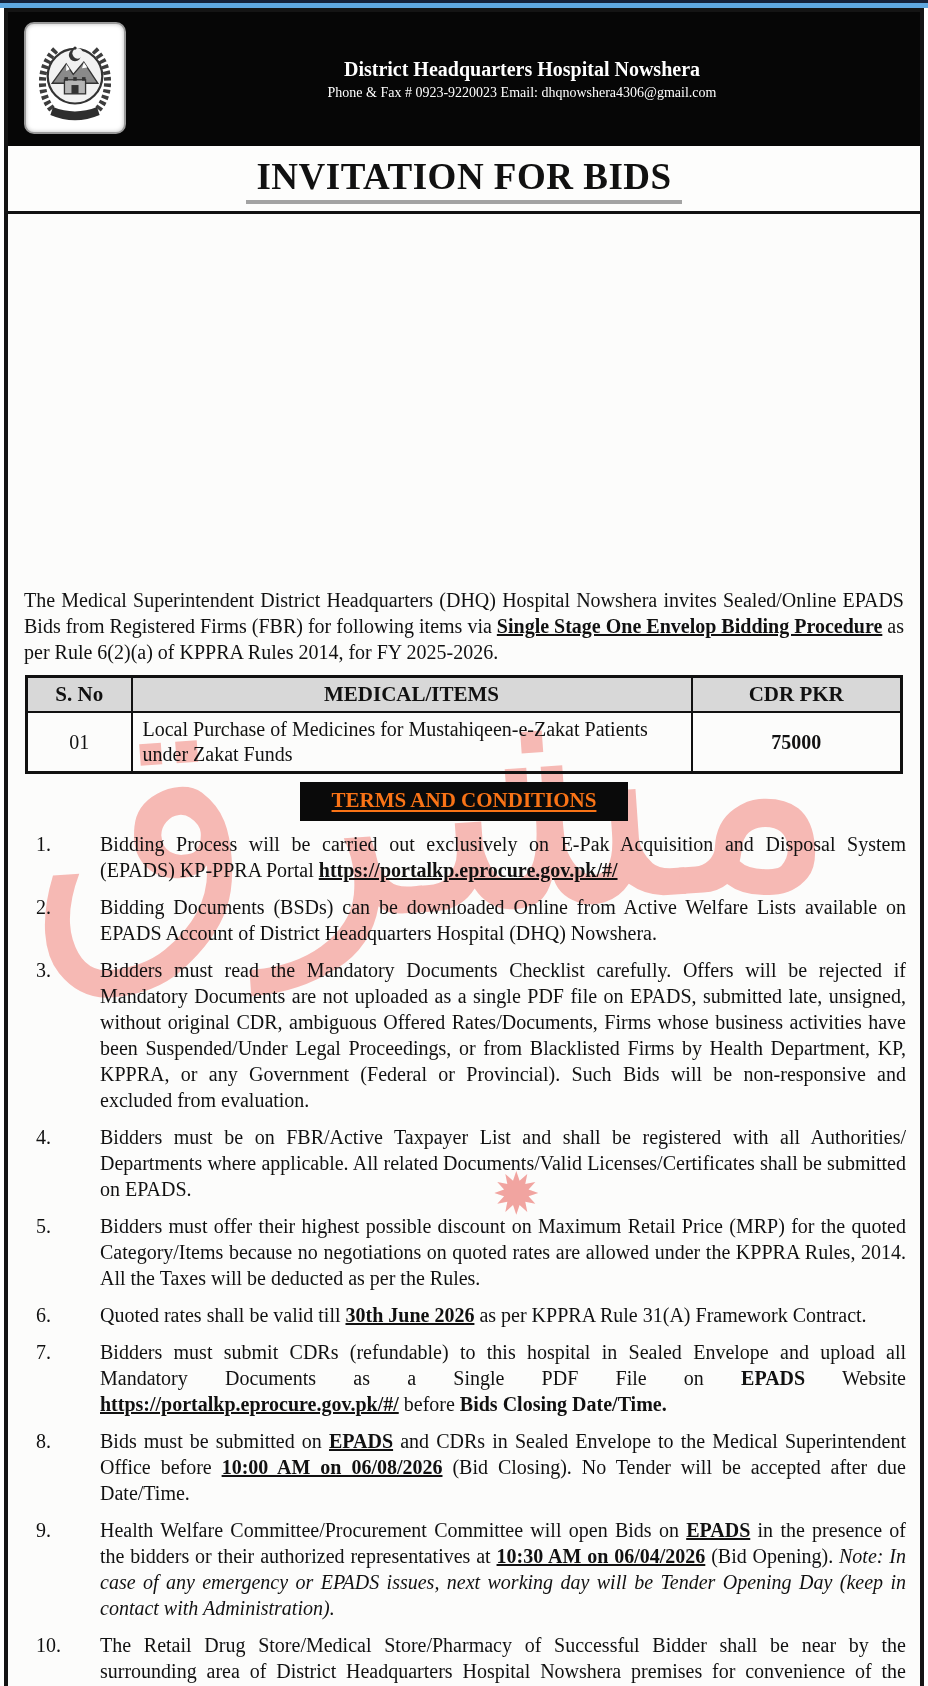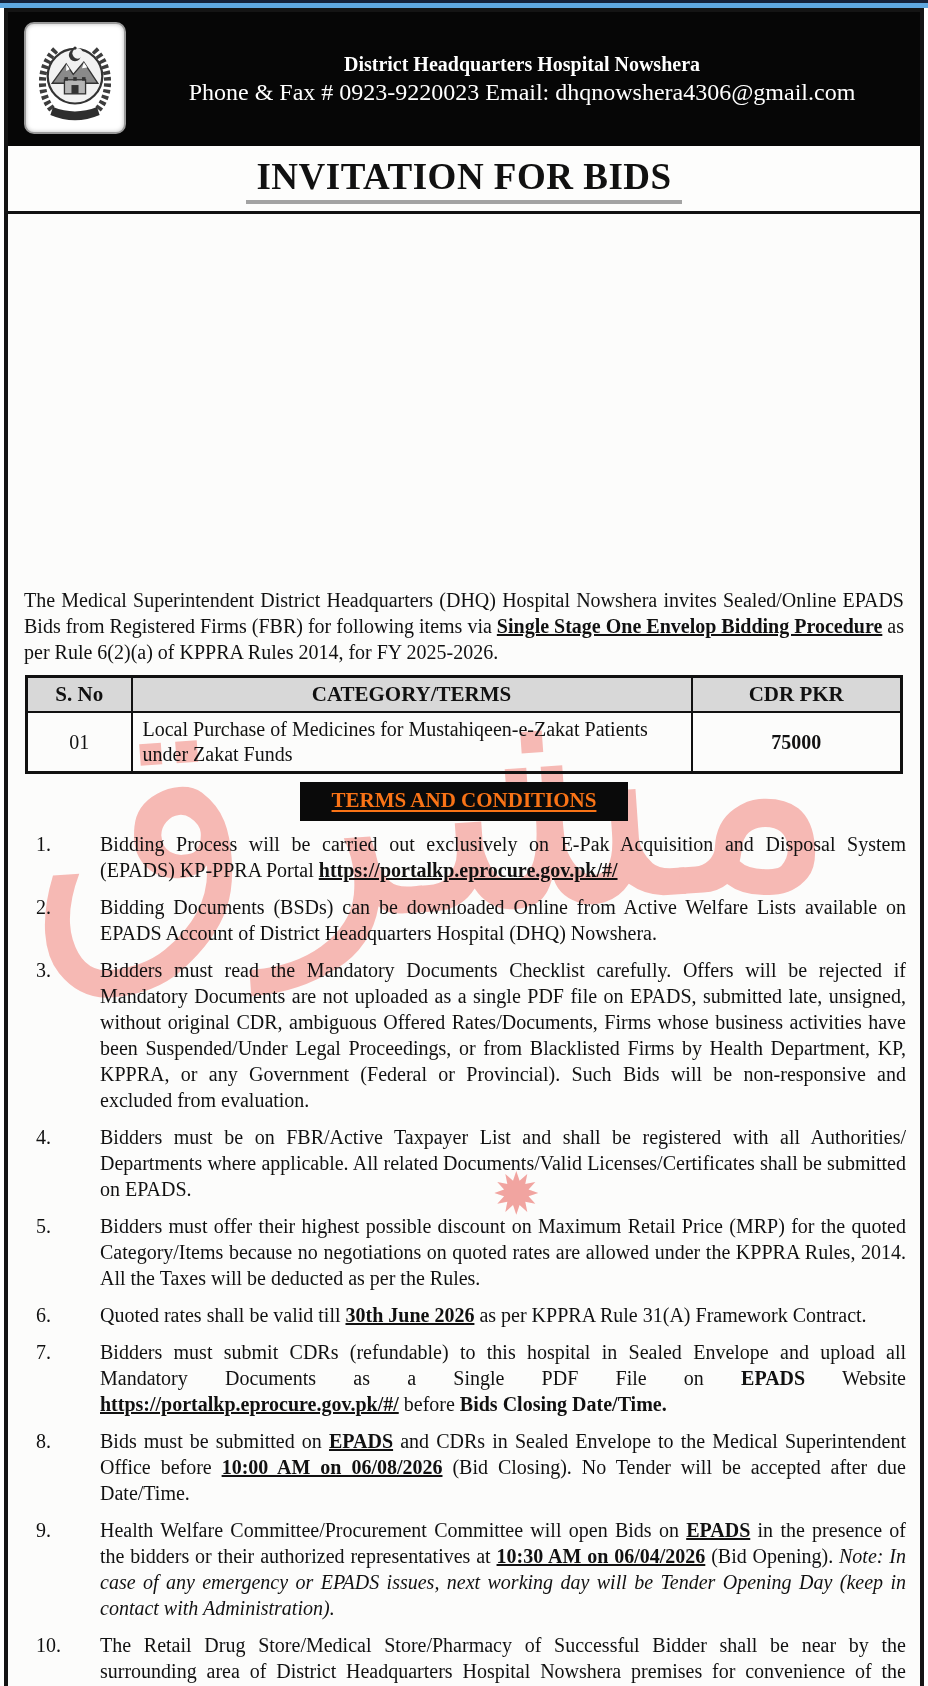--- a/index.html
+++ b/index.html
@@ -11,21 +11,21 @@
 
   
   .notice{margin:0 4px;border:4px solid #141414;background:#fcfcfb;}
 
   
   .n-header{background:#060606;display:flex;align-items:center;gap:14px;padding:10px 16px 12px 16px;}
   .logo-box{flex:0 0 auto;width:98px;height:108px;background:#fff;border-radius:10px;border:2px solid #9a9a9a;box-shadow:inset 0 0 4px #bbb;display:flex;align-items:center;justify-content:center;}
   .header-text{flex:1;text-align:center;color:#fff;line-height:1.12;}
   .h-office{font-size:31px;font-weight:bold;letter-spacing:.5px;}
   .h-hospital{font-size:20px;font-weight:bold;margin-top:3px;}
-  .h-contact{font-size:24px;margin-top:4px;}
+  .h-contact{font-size:14px;margin-top:4px;}
 
   
   .title-bar{background:#fdfdfc;text-align:center;padding:9px 0 7px;border-bottom:3px solid #121212;}
   .title-text{display:inline-block;font-size:37px;font-weight:bold;letter-spacing:.5px;border-bottom:4px solid #a3a3a3;padding:0 10px 2px;}
 
   
   .n-body{position:relative;padding:6px 14px 0;}
   .watermark{position:absolute;top:440px;left:50%;transform:translateX(-50%) rotate(-4deg);font-family:"DejaVu Sans",sans-serif;font-size:295px;line-height:1;color:#f5a7a1;opacity:.78;z-index:0;pointer-events:none;white-space:nowrap;}
   .wm-sun{position:absolute;top:645px;left:470px;z-index:0;color:#ef8f8a;font-size:58px;opacity:.8;pointer-events:none;font-family:"DejaVu Sans",sans-serif;}
   .n-body > *{position:relative;z-index:1;}
@@ -102,21 +102,21 @@
 
       <div class="watermark">مشرق</div>
       <span class="wm-sun">✹</span>
 
       <p class="intro"><span>The Medical Superintendent District Headquarters (DHQ) Hospital Nowshera invites Sealed/Online EPADS Bids from Registered Firms (FBR) for following items via </span><span class="b u">Single Stage One Envelop Bidding Procedure</span><span> as per Rule 6(2)(a) of KPPRA Rules 2014, for FY 2025-2026.</span></p>
 
       <table class="bid-table">
         <thead>
           <tr>
             <th>S. No</th>
-            <th>CATEGORY/TERMS</th>
+            <th>MEDICAL/ITEMS</th>
             <th>CDR PKR</th>
           </tr>
         </thead>
         <tbody>
           <tr>
             <td class="td-sno">01</td>
             <td class="td-cat">Local Purchase of Medicines for Mustahiqeen-e-Zakat Patients under Zakat Funds</td>
             <td class="td-cdr">75000</td>
           </tr>
         </tbody>

